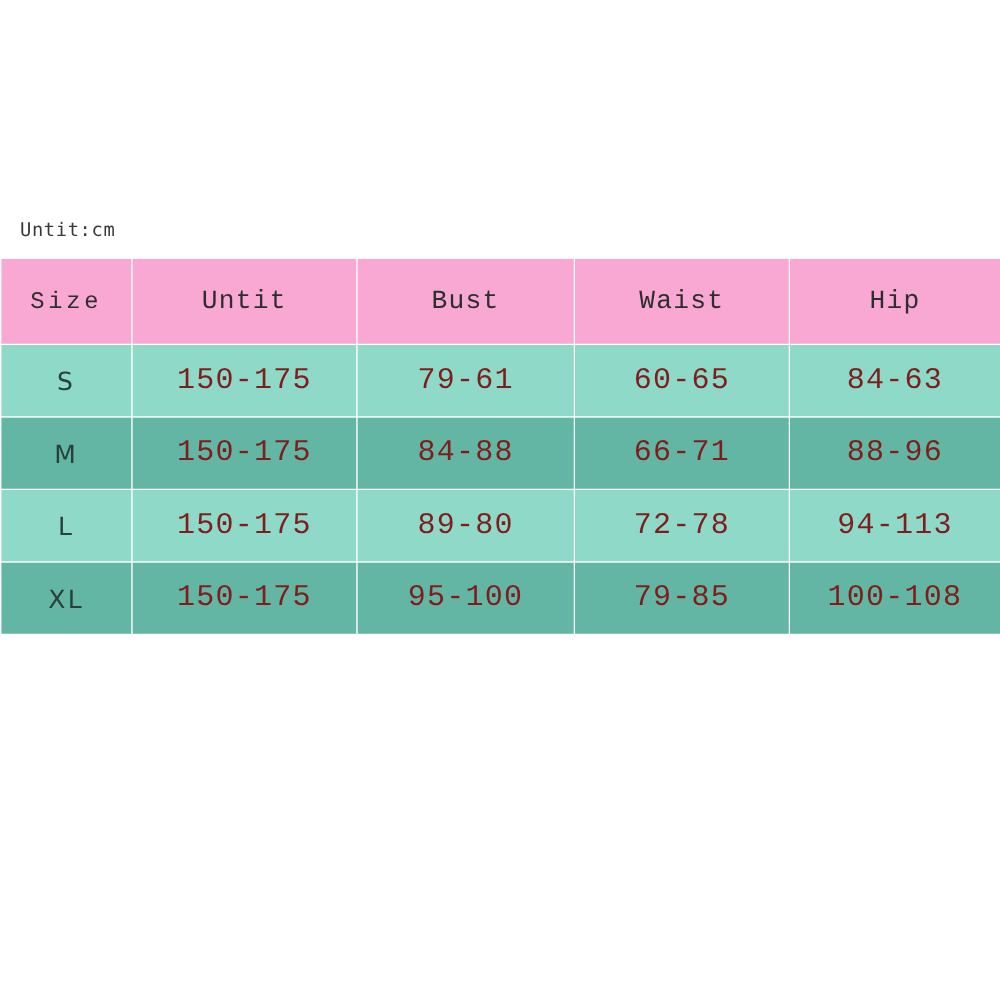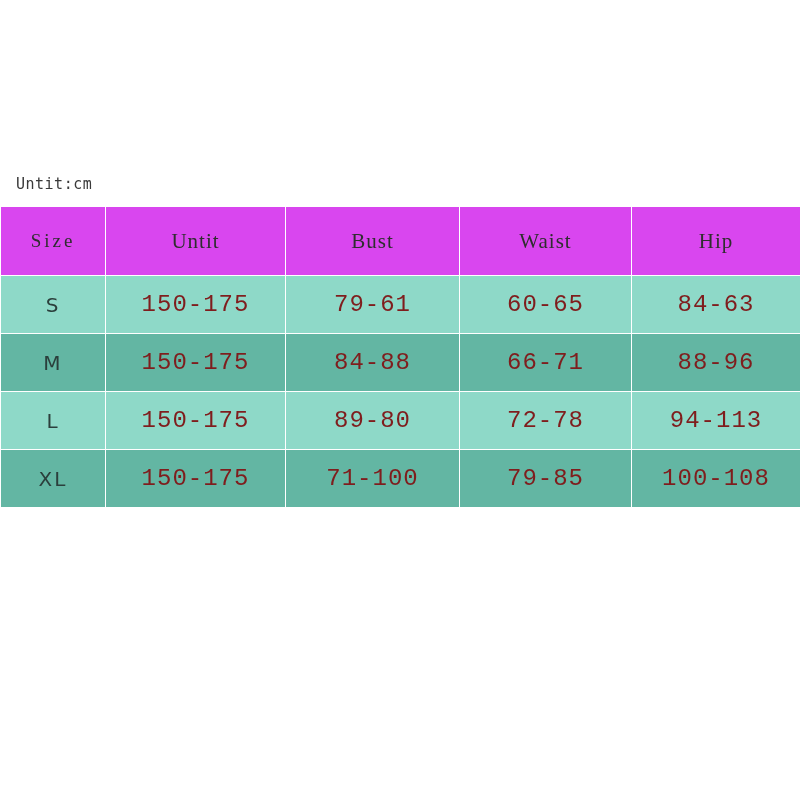--- a/index.html
+++ b/index.html
@@ -48,27 +48,27 @@
   }
   
   col.c0 { width: 105px; }
   col.c1 { width: 180px; }
   col.c2 { width: 174px; }
   col.c3 { width: 172px; }
   col.c4 { width: 169px; }
 
   thead th {
     height: 68px;
-    background: #d946ef;
+    background: #f9a8d4;
     border-top: 1px solid #cfcfcf;
     border-bottom: 1px solid #cfcfcf;
     border-left: 1px solid #cfcfcf;
     border-right: 1px solid #cfcfcf;
     font-size: 21px;
-    font-family: Liberation Serif, serif;
+    font-family: Liberation Mono, monospace;
     color: #2e2e2e;
     letter-spacing: 1px;
   }
   thead th.size-head {
     font-size: 19px;
     letter-spacing: 3px;
   }
   tbody td {
     height: 57px;
     font-size: 24px;
@@ -127,20 +127,20 @@
       <tr class="row-light">
         <td class="label-cell">L</td>
         <td>150-175</td>
         <td>89-80</td>
         <td>72-78</td>
         <td>94-113</td>
       </tr>
       <tr class="row-dark">
         <td class="label-cell">XL</td>
         <td>150-175</td>
-        <td>71-100</td>
+        <td>95-100</td>
         <td>79-85</td>
         <td>100-108</td>
       </tr>
     </tbody>
   </table>
 
 </div>
 
 </body></html>

